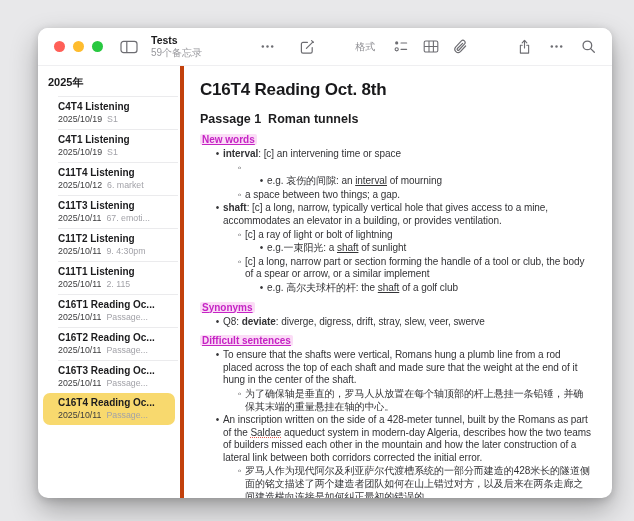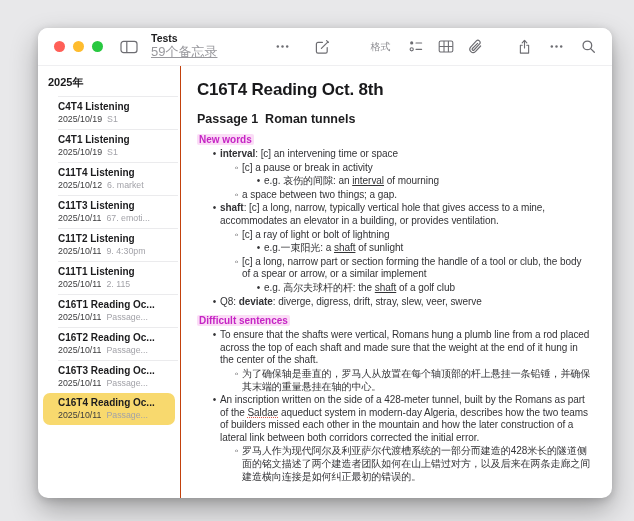--- a/index.html
+++ b/index.html
@@ -14,46 +14,46 @@
   .traffic{display:flex;gap:8px;align-items:center;}
   .dot{width:11px;height:11px;border-radius:50%;}
   .dot.red{background:#ff5f57;}
   .dot.yellow{background:#febc2e;}
   .dot.green{background:#28c840;}
   .tb-btn{display:flex;align-items:center;justify-content:center;color:#6d6d72;cursor:default;}
   .tb-btn svg{display:block;}
   .toggle{margin-left:17px;}
   .title-block{margin-left:13px;line-height:1.12;}
   .tb-title{font-size:10.5px;font-weight:700;color:#1c1c1e;}
-  .tb-sub{font-size:13px;color:#98989d;text-decoration:underline;}
+  .tb-sub{font-size:10px;color:#98989d;}
   .more1{margin-left:58px;}
   .compose{margin-left:24px;}
   .format-label{margin-left:40px;font-size:10px;color:#8d8d92;}
   .checklist{margin-left:18px;}
   .tableicon{margin-left:14px;}
   .clip{margin-left:13px;}
   .right-group{margin-left:auto;display:flex;align-items:center;gap:17px;}
   
   .app-body{flex:1;display:flex;min-height:0;}
-  .sidebar{width:142px;flex:none;border-right:1px solid #c2410c;padding-top:6px;overflow:hidden;}
+  .sidebar{width:142px;flex:none;border-right:4px solid #c2410c;padding-top:6px;overflow:hidden;}
   .sec-header{font-size:11px;font-weight:800;color:#1b1b1d;padding:3px 8px 6px 10px;}
   .s-sep{height:1px;background:#ebebed;margin:0 2px 0 20px;}
   .s-item{margin:0 5px;padding:4px 4px 5px 15px;border-radius:7px;}
   .s-item.selected{background:var(--sel,#f8d96e);}
   .s-title{font-size:10px;font-weight:700;color:#1c1c1e;white-space:nowrap;overflow:hidden;}
   .s-meta{font-size:8.8px;margin-top:2px;white-space:nowrap;overflow:hidden;}
   .s-date{color:#3c3c3e;}
   .s-prev{color:#a2a2a8;margin-left:5px;}
   
   .note{flex:1;padding:12px 20px 0 16px;overflow:hidden;color:#333336;}
   .n-title{font-size:17px;font-weight:800;color:#19191b;letter-spacing:-.2px;margin:2px 0 6px;}
   .n-heading{font-size:12.5px;font-weight:800;color:#1c1c1e;margin:12px 0 3px;white-space:pre-wrap;}
   .hl{margin:2px 0 1px;}
   .hl span{display:inline-block;font-size:10px;font-weight:800;color:var(--accent,#c524c4);
-           background:var(--hl,#fbdcf6);padding:0 2px;border-radius:2px;}
+           background:var(--hl,#fbdcf6);padding:0 2px;border-radius:2px;text-decoration:underline;}
   .li{display:flex;font-size:10px;line-height:1.26;margin:1px 0;letter-spacing:-.05px;}
   .li .b{flex:none;width:11px;text-align:center;color:#333336;}
   .li.l1{padding-left:12px;}
   .li.l2{padding-left:34px;}
   .li.l3{padding-left:56px;}
   .li.l2 .b{font-size:10px;}
   .li .t{flex:1;}
   .bold{font-weight:800;}
   .ul{text-decoration:underline;}
   .wavy{text-decoration:underline dotted #e0574b;text-decoration-skip-ink:none;}
@@ -200,21 +200,20 @@
         <div class="n-title">C16T4 Reading Oct. 8th</div>
         <div class="n-heading">Passage 1  Roman tunnels</div>
         <div id="note-body">
             <div class="hl"><span>New words</span></div>
             <div class="li l1">
               <span class="b">•</span>
               <span class="t"><span class="bold">interval</span><span>: [c] an intervening time or space</span></span>
             </div>
             <div class="li l2">
               <span class="b">◦</span>
-              <span class="t"><span>[c] a pause or break in activity</span></span>
             </div>
             <div class="li l3">
               <span class="b">•</span>
               <span class="t"><span>e.g. 哀伤的间隙: an </span><span class="ul">interval</span><span> of mourning</span></span>
             </div>
             <div class="li l2">
               <span class="b">◦</span>
               <span class="t"><span>a space between two things; a gap.</span></span>
             </div>
             <div class="li l1">
@@ -230,20 +229,21 @@
               <span class="t"><span>e.g.一束阳光:  a </span><span class="ul">shaft</span><span> of sunlight</span></span>
             </div>
             <div class="li l2">
               <span class="b">◦</span>
               <span class="t"><span>[c] a long, narrow part or section forming the handle of a tool or club, the body of a spear or arrow, or a similar implement</span></span>
             </div>
             <div class="li l3">
               <span class="b">•</span>
               <span class="t"><span>e.g. 高尔夫球杆的杆: the </span><span class="ul">shaft</span><span> of a golf club</span></span>
             </div>
+            <div class="hl"><span>Synonyms</span></div>
             <div class="li l1">
               <span class="b">•</span>
               <span class="t"><span>Q8: </span><span class="bold">deviate</span><span>: diverge, digress, drift, stray, slew, veer, swerve</span></span>
             </div>
             <div class="hl"><span>Difficult sentences</span></div>
             <div class="li l1">
               <span class="b">•</span>
               <span class="t"><span>To ensure that the shafts were vertical, Romans hung a plumb line from a rod placed across the top of each shaft and made sure that the weight at the end of it hung in the center of the shaft.</span></span>
             </div>
             <div class="li l2">

